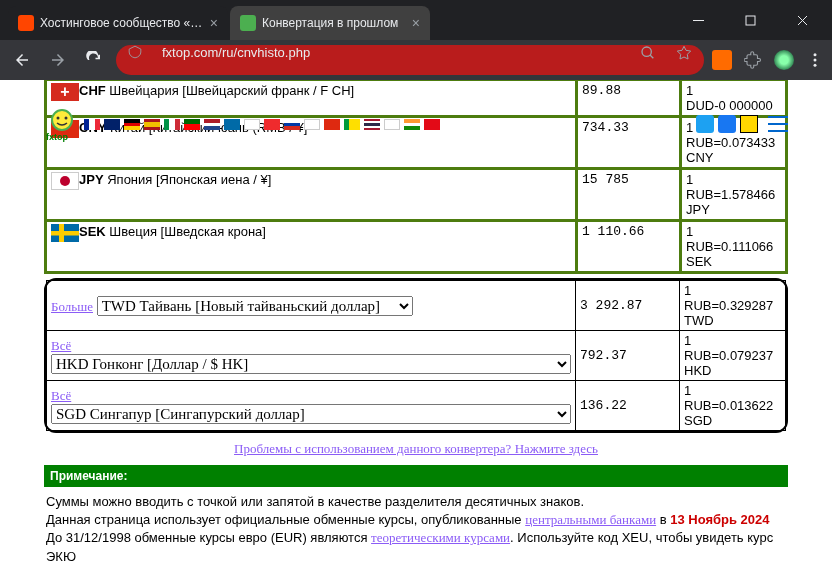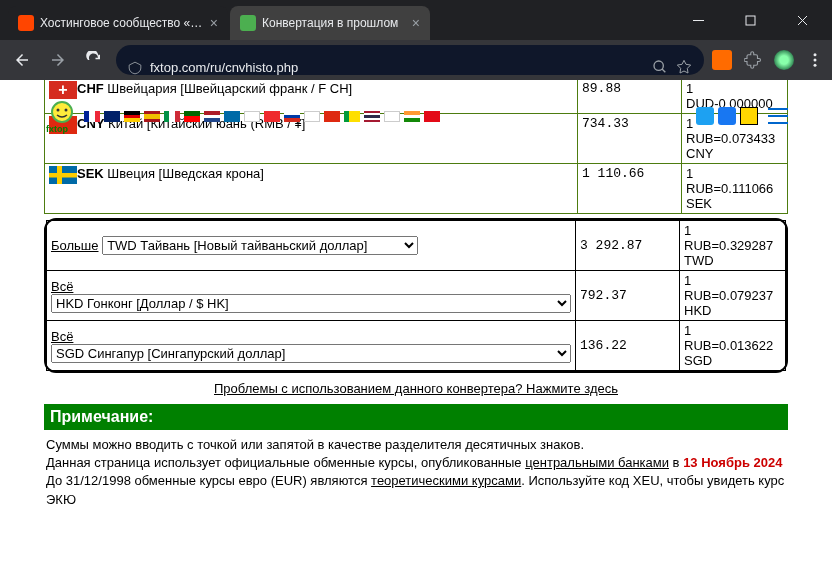--- a/index.html
+++ b/index.html
@@ -11,64 +11,64 @@
 .tab.inactive { background: #202124; }
 .tab .favicon { width: 16px; height: 16px; border-radius: 3px; flex-shrink: 0; }
 .tab .title { white-space: nowrap; overflow: hidden; text-overflow: ellipsis; flex: 1; }
 .tab .close { color: #9aa0a6; font-size: 14px; cursor: pointer; }
 .window-controls { margin-left: auto; display: flex; gap: 8px; align-items: center; height: 100%; }
 .window-controls span { width: 44px; height: 30px; display: flex; align-items: center; justify-content: center; color: #e8eaed; }
 
 .toolbar { height: 40px; background: #35363a; display: flex; align-items: center; padding: 0 8px; gap: 8px; }
 .nav-btn { width: 28px; height: 28px; display: flex; align-items: center; justify-content: center; color: #9aa0a6; border-radius: 50%; }
 .nav-btn.enabled { color: #e8eaed; }
-.addressbar { flex: 1; height: 30px; background: #0f172a; border-radius: 15px; display: flex; align-items: flex-end; padding: 0 12px; color: #9aa0a6; font-size: 13px; gap: 8px; }
+.addressbar { flex: 1; height: 30px; background: #b91c1c; border-radius: 15px; display: flex; align-items: flex-start; padding: 0 12px; color: #9aa0a6; font-size: 13px; gap: 20px; }
 .addressbar .url { color: #e8eaed; }
 .right-icons { display: flex; gap: 12px; align-items: center; }
 .ext-icon { width: 20px; height: 20px; border-radius: 3px; }
 
 
 .page { background: #fff; position: absolute; top: 80px; left: 0; right: 0; bottom: 0; overflow: hidden; }
 .page-inner { padding: 0 44px 0 44px; position: relative; }
 
-.logo-row { position: absolute; top: 20px; left: 44px; right: 44px; display: flex; align-items: center; gap: 4px; z-index: 5; }
+.logo-row { position: absolute; top: 28px; left: 44px; right: 44px; display: flex; align-items: center; gap: 4px; z-index: 5; }
 .logo { width: 36px; height: 36px; }
 .flags { display: flex; gap: 4px; align-items: center; flex-wrap: wrap; }
 .social { margin-left: auto; display: flex; gap: 4px; align-items: center; }
 .social-ic { width: 18px; height: 18px; }
 .menu-ic { width: 20px; height: 16px; display: flex; flex-direction: column; justify-content: space-between; margin-left: 6px; }
 .menu-ic span { height: 2px; background: #0066cc; }
 
 table.rates { width: 100%; border-collapse: collapse; }
-table.rates td { border: 1px solid #4d7c0f; padding: 2px 4px; vertical-align: top; font-size: 13px; }
+table.rates td { border: 3px solid #4d7c0f; padding: 2px 4px; vertical-align: top; font-size: 13px; }
 .curr-code { font-weight: bold; }
 .val-col { width: 104px; font-family: Liberation Mono, monospace; }
 .rate-col { width: 106px; }
 
 .flag-img { width: 28px; height: 18px; display: inline-block; vertical-align: middle; }
 .flag-ch { background: #d52b1e; position: relative; }
 .flag-ch::after { content: '+'; color: #fff; position: absolute; left: 50%; top: 50%; transform: translate(-50%,-50%); font-weight: bold; font-size: 16px; }
 .flag-cn { background: #de2910; }
 .flag-gb { background: linear-gradient(#00247d,#00247d); position: relative; }
 .flag-gb::before { content: ''; position: absolute; inset: 0; background: linear-gradient(to bottom right, transparent 45%, #fff 45%, #fff 55%, transparent 55%), linear-gradient(to bottom left, transparent 45%, #fff 45%, #fff 55%, transparent 55%); }
 .flag-gb::after { content: ''; position: absolute; inset: 0; background: linear-gradient(#fff,#fff) center/100% 30% no-repeat, linear-gradient(#fff,#fff) center/30% 100% no-repeat, linear-gradient(#cf142b,#cf142b) center/100% 18% no-repeat, linear-gradient(#cf142b,#cf142b) center/18% 100% no-repeat; }
 .flag-jp { background: #fff; border: 1px solid #ccc; position: relative; }
 .flag-jp::after { content: ''; width: 10px; height: 10px; background: #bc002d; border-radius: 50%; position: absolute; left: 50%; top: 50%; transform: translate(-50%,-50%); }
 .flag-se { background: #006aa7; position: relative; }
 .flag-se::after { content: ''; position: absolute; inset: 0; background: linear-gradient(#fecc00,#fecc00) 35% 0/18% 100% no-repeat, linear-gradient(#fecc00,#fecc00) 0 50%/100% 25% no-repeat; }
 
 .box { border: 2px solid #000; border-radius: 12px; margin-top: 4px; padding: 0; }
 .box table { width: 100%; border-collapse: collapse; }
 .box td { border: 1px solid #000; padding: 2px 4px; font-size: 13px; }
 
-.link { color: #000000; text-decoration: underline; cursor: pointer; }
-select { font-size: 13px; width: 100%; }
+.link { color: #8b5cf6; text-decoration: underline; cursor: pointer; font-family: Liberation Serif, serif; }
+select { font-size: 15px; width: 100%; font-family: Liberation Serif, serif; }
 
 .problems { margin-top: 8px; text-align: center; }
-.note-hdr { background: #008000; color: #fff; font-weight: bold; padding: 4px 6px; margin-top: 8px; font-size: 16px; }
+.note-hdr { background: #008000; color: #fff; font-weight: bold; padding: 4px 6px; margin-top: 8px; font-size: 12px; }
 .note-body { padding: 6px 2px; font-size: 13px; line-height: 1.4; }
 .date { color: #cc0000; font-weight: bold; }
 
 
 .sf { width: 16px; height: 11px; display: inline-block; }
 </style>
 </head>
 <body>
 
 <div class="titlebar">
@@ -194,20 +194,25 @@
         <td><span class="flag-img flag-ch"></span><span class="curr-code">CHF</span> <span>Швейцария [Швейцарский франк / F CH]</span></td>
         <td class="val-col">89.88</td>
         <td class="rate-col"><span>1</span><br><span>DUD-0 000000</span></td>
       </tr>
       <tr>
         <td><span class="flag-img flag-cn"></span><span class="curr-code">CNY</span> <span>Китай [Китайский юань (RMB / ¥]</span></td>
         <td class="val-col">734.33</td>
         <td class="rate-col"><span>1</span><br><span>RUB=0.073433 CNY</span></td>
       </tr>
       <tr>
+        <td><span class="flag-img flag-jp"></span><span class="curr-code">JPY</span> <span>Япония [Японская иена / ¥]</span></td>
+        <td class="val-col">15 785</td>
+        <td class="rate-col"><span>1</span><br><span>RUB=1.578466 JPY</span></td>
+      </tr>
+      <tr>
         <td><span class="flag-img flag-se"></span><span class="curr-code">SEK</span> <span>Швеция [Шведская крона]</span></td>
         <td class="val-col">1 110.66</td>
         <td class="rate-col"><span>1</span><br><span>RUB=0.111066 SEK</span></td>
       </tr>
     </tbody>
       </table>
 
     <div class="box">
       <table>
         <tbody>

